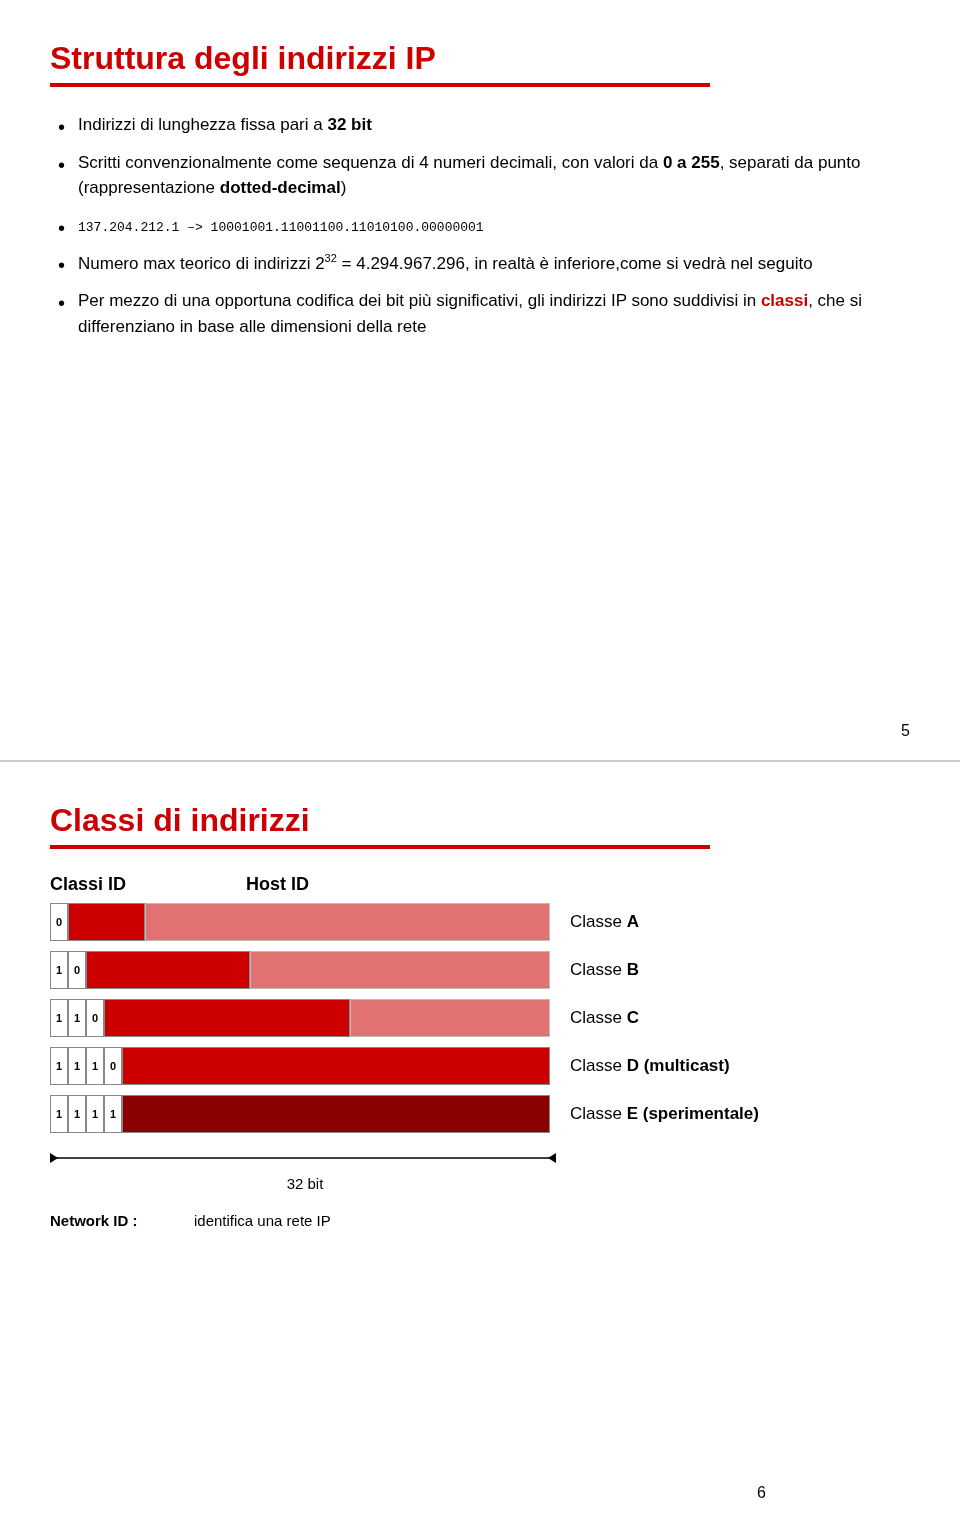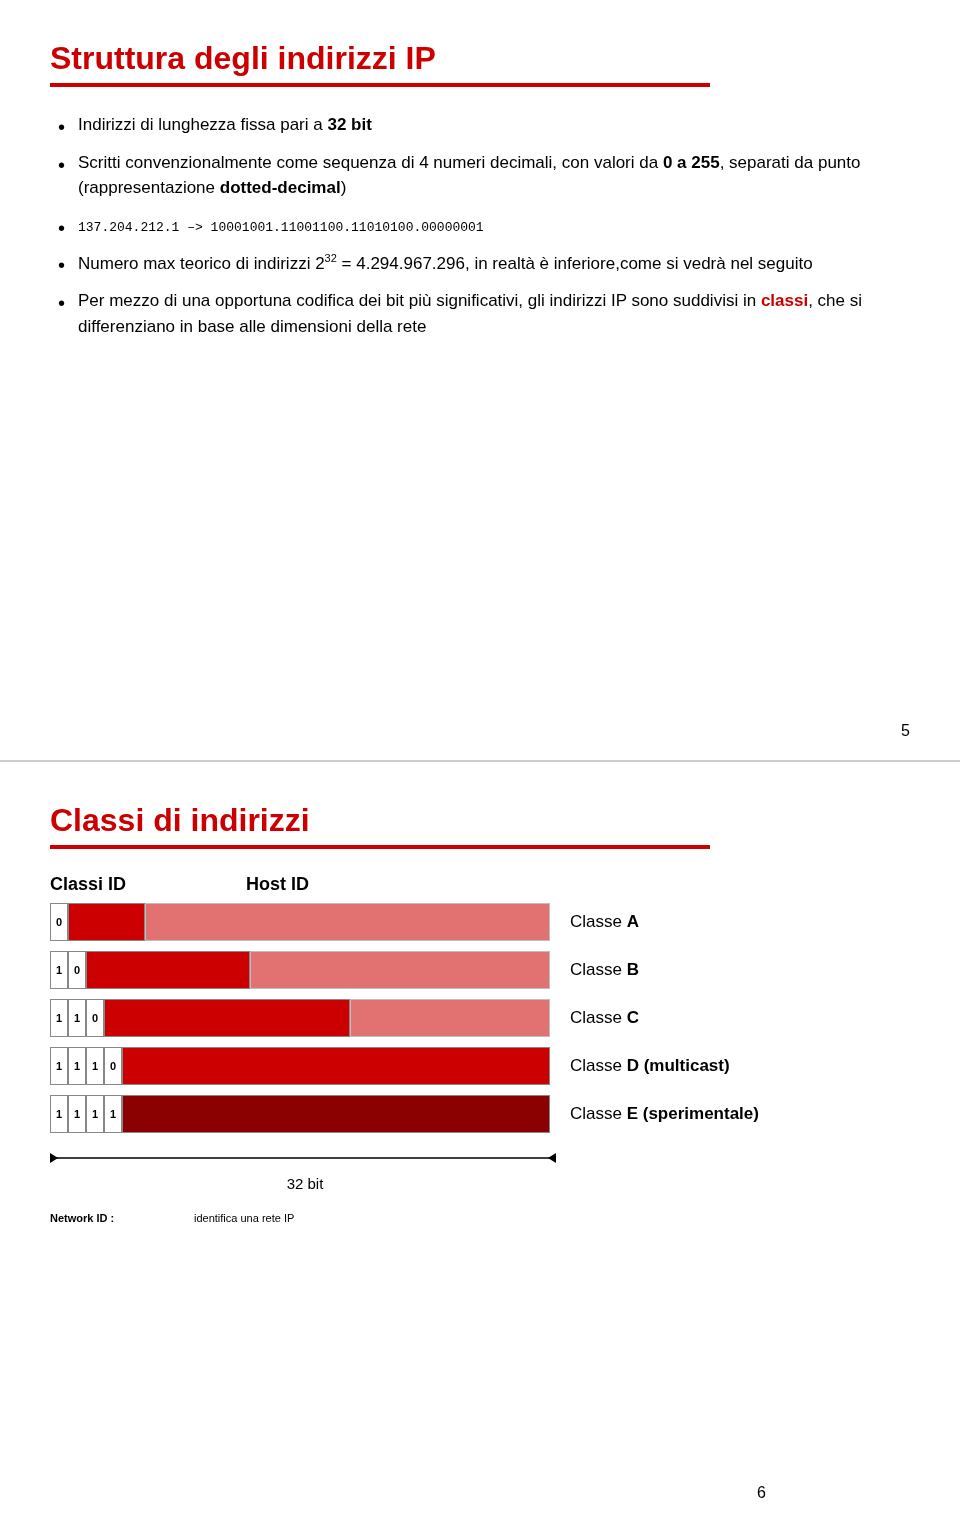--- a/index.html
+++ b/index.html
@@ -168,21 +168,21 @@
 
     
     .definition-section {
       margin-top: 10px;
     }
 
     .def-row {
       display: flex;
       align-items: flex-start;
       margin-bottom: 6px;
-      font-size: 11px;
+      font-size: 15px;
     }
 
     .def-term {
       font-weight: bold;
       min-width: 140px;
     }
 
     .def-desc {
       margin-left: 4px;
     }

